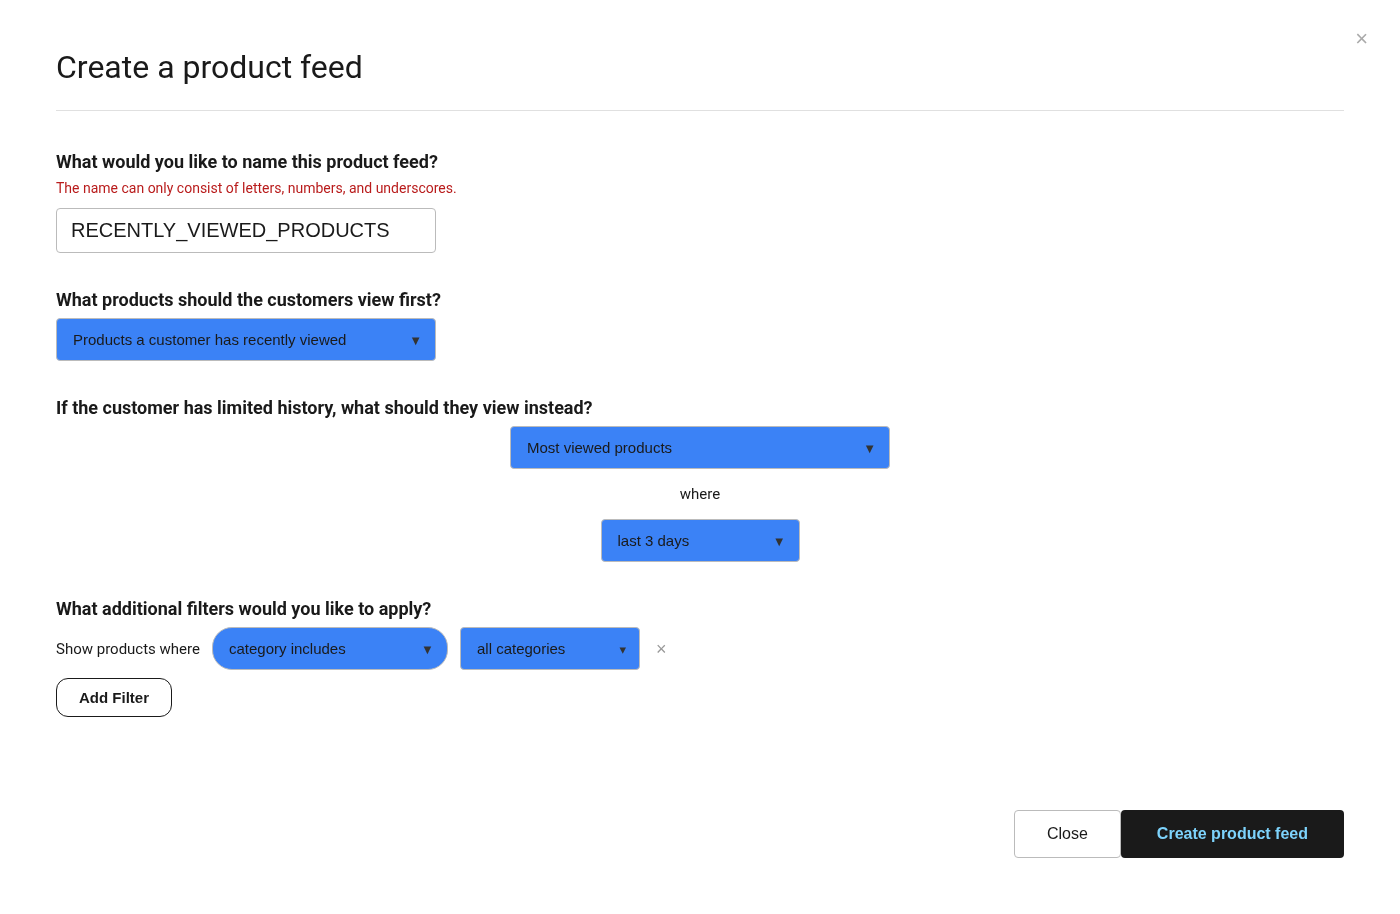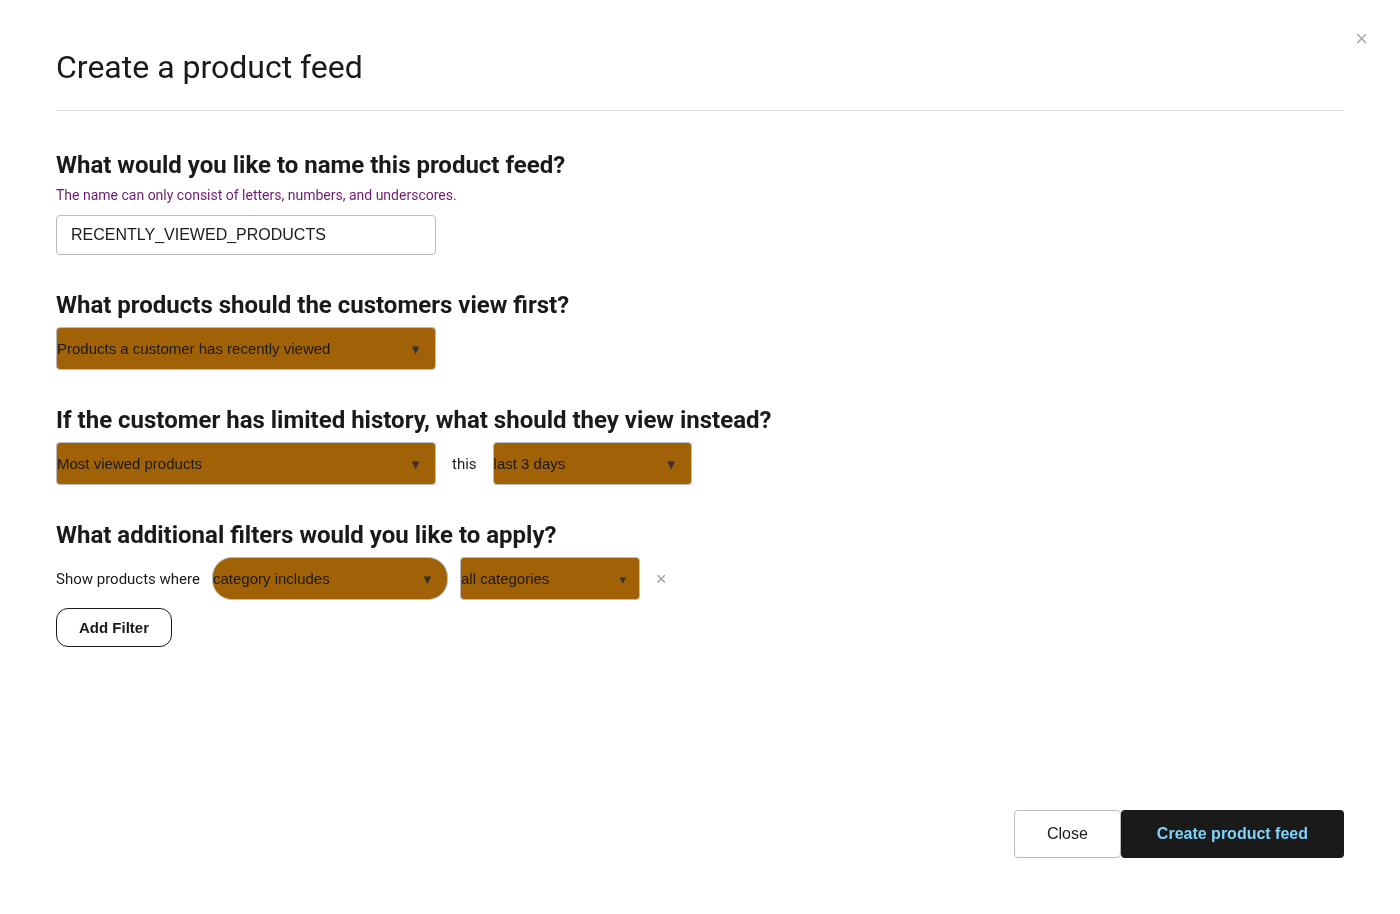--- a/index.html
+++ b/index.html
@@ -59,56 +59,56 @@
       height: 1px;
       background: #e0e0e0;
       margin-bottom: 40px;
     }
 
     .section {
       margin-bottom: 36px;
     }
 
     .section-question {
-      font-size: 24px;
+      font-size: 18px;
       font-weight: 700;
       color: #1a1a1a;
       margin-bottom: 8px;
     }
 
     .section-hint {
       font-size: 14px;
-      color: #701a75;
+      color: #b91c1c;
       margin-bottom: 12px;
     }
 
     .text-input {
       border: 1px solid #bbb;
       border-radius: 4px;
       padding: 10px 14px;
-      font-size: 16px;
+      font-size: 20px;
       color: #1a1a1a;
       width: 380px;
       outline: none;
     }
 
     .select-wrapper {
       position: relative;
       display: inline-block;
     }
 
     .select-dropdown {
       appearance: none;
       -webkit-appearance: none;
       border: 1px solid #bbb;
       border-radius: 4px;
-      padding: 12px 44px 12px 0;
+      padding: 12px 44px 12px 16px;
       font-size: 15px;
       color: #1a1a1a;
-      background: #a16207;
+      background: #3b82f6;
       cursor: pointer;
       outline: none;
     }
 
     .select-dropdown.wide {
       width: 380px;
     }
 
     .select-dropdown.medium {
       width: 199px;
@@ -131,20 +131,21 @@
       pointer-events: none;
       color: #333;
       font-size: 13px;
     }
 
     .inline-row {
       display: flex;
       align-items: center;
       gap: 16px;
       flex-wrap: wrap;
+      flex-direction: column;
     }
 
     .over-label {
       font-size: 15px;
       color: #1a1a1a;
     }
 
     .filter-row {
       display: flex;
       align-items: center;
@@ -245,21 +246,21 @@
       <div class="section-question">If the customer has limited history, what should they view instead?</div>
       <div class="inline-row">
         <div class="select-wrapper">
           <select class="select-dropdown wide">
             <option>Most viewed products</option>
             <option>Trending products</option>
             <option>New arrivals</option>
           </select>
           <span class="chevron-icon">▼</span>
         </div>
-        <span class="over-label">this</span>
+        <span class="over-label">where</span>
         <div class="select-wrapper">
           <select class="select-dropdown medium">
             <option>last 3 days</option>
             <option>last 7 days</option>
             <option>last 14 days</option>
             <option>last 30 days</option>
           </select>
           <span class="chevron-icon">▼</span>
         </div>
       </div>

